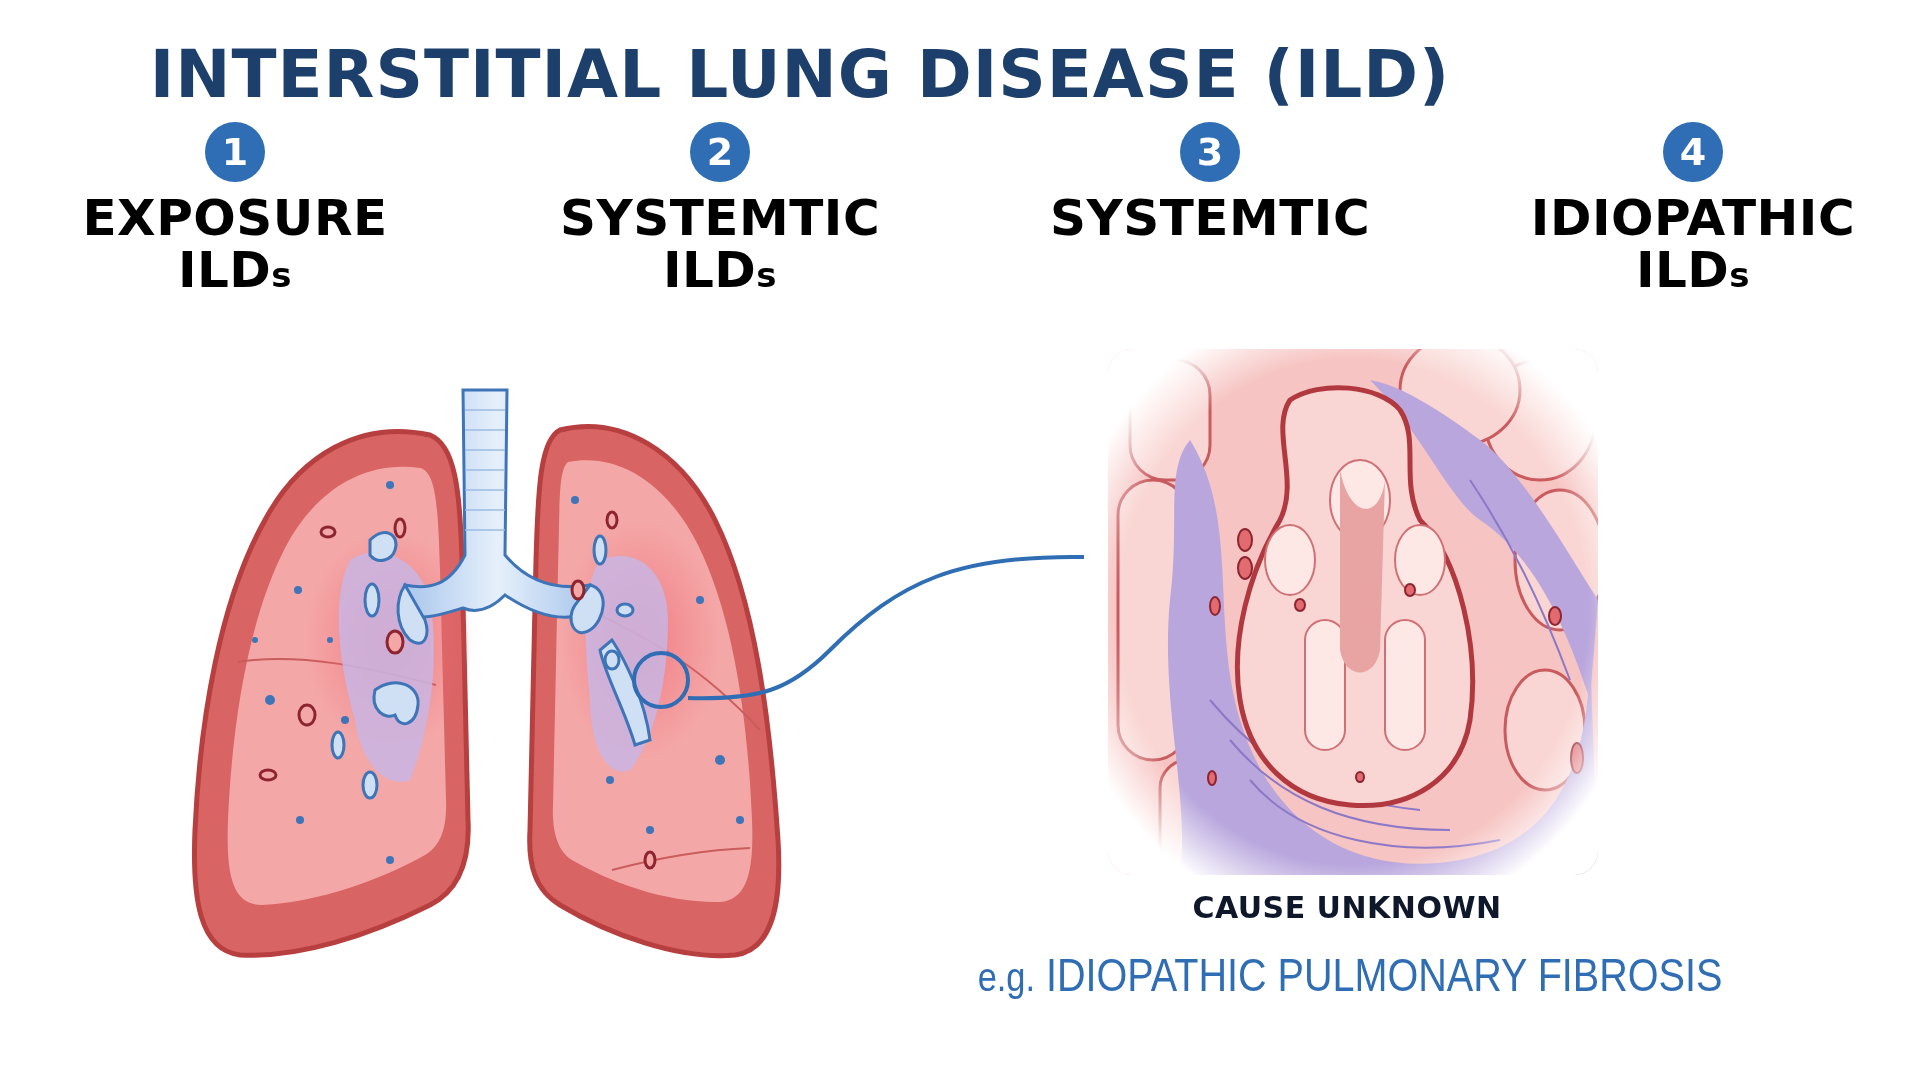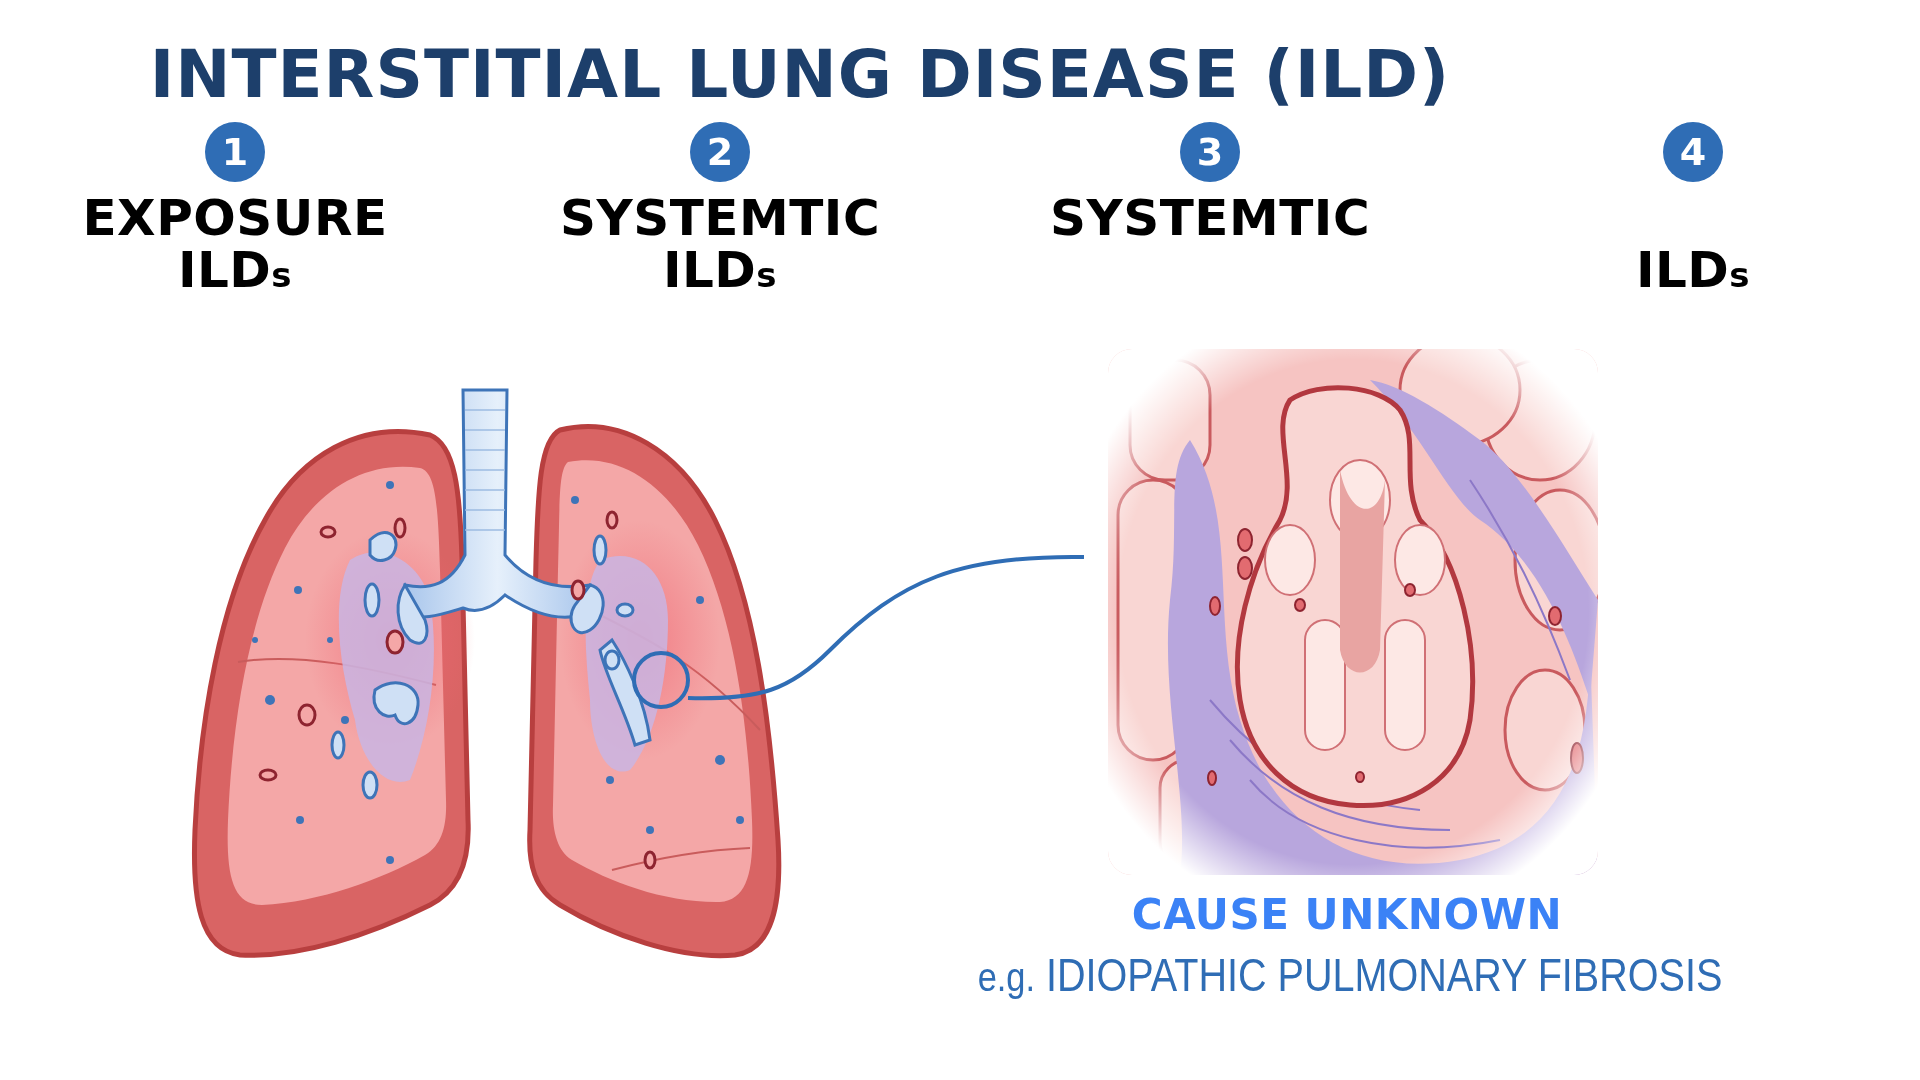--- a/index.html
+++ b/index.html
@@ -6,21 +6,21 @@
   body { width:1920px; height:1080px; position:relative; overflow:hidden;
          font-family:"DejaVu Sans", "Liberation Sans", sans-serif; }
   .title { position:absolute; left:0; width:1600px; top:36px; text-align:center;
            font-size:66px; font-weight:bold; letter-spacing:1px; color:#1d3f6b; }
   .col { position:absolute; top:122px; width:420px; text-align:center; }
   .num { width:60px; height:60px; border-radius:50%; background:#2f6db5; color:#fff;
          font-weight:bold; font-size:38px; line-height:60px; margin:0 auto 10px auto; }
   .lbl { font-weight:bold; font-size:50px; line-height:52px; color:#000000; letter-spacing:0.5px; }
   .lbl small { font-size:34px; }
   .cause { position:absolute; left:1047px; width:600px; top:890px; text-align:center;
-           font-weight:bold; font-size:42px; color:#3b82f6; letter-spacing:0.5px; }
+           font-weight:bold; font-size:30px; color:#0f172a; letter-spacing:0.5px; }
   .eg { position:absolute; left:900px; width:900px; top:948px; text-align:center;
         font-size:46px; color:#2f6db5; font-family:"Liberation Sans Narrow","Liberation Sans", sans-serif; transform:scaleX(0.86); transform-origin:center; }
   .eg .pre { font-size:40px; }
   svg { position:absolute; left:0; top:0; }
 </style>
 </head>
 <body>
 
 <div class="title">INTERSTITIAL LUNG DISEASE (ILD)</div>
 
@@ -40,21 +40,21 @@
 </div>
 <div class="col" style="left:1000px;">
   <div class="num">3</div>
   <div class="lbl">
     <span>SYSTEMTIC</span><br>
   </div>
 </div>
 <div class="col" style="left:1483px;">
   <div class="num">4</div>
   <div class="lbl">
-    <br>
+    <span>IDIOPATHIC</span><br>
     <span>ILD</span><small>s</small>
   </div>
 </div>
 
 <svg width="1920" height="1080" viewBox="0 0 1920 1080">
   <defs>
     <radialGradient id="inflam" cx="50%" cy="50%" r="50%">
       <stop offset="0%" stop-color="#f06a75" stop-opacity="0.7"></stop>
       <stop offset="100%" stop-color="#f06a75" stop-opacity="0"></stop>
     </radialGradient>

